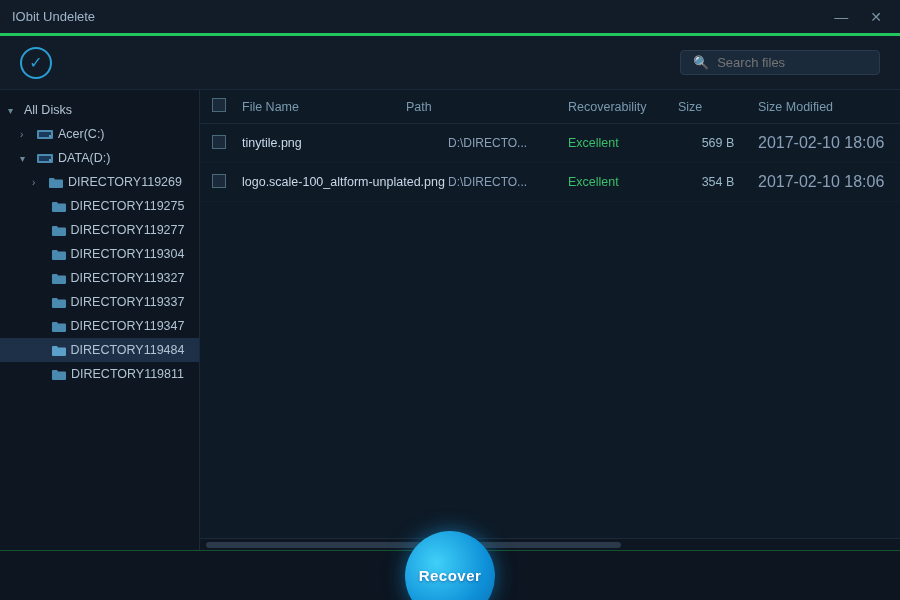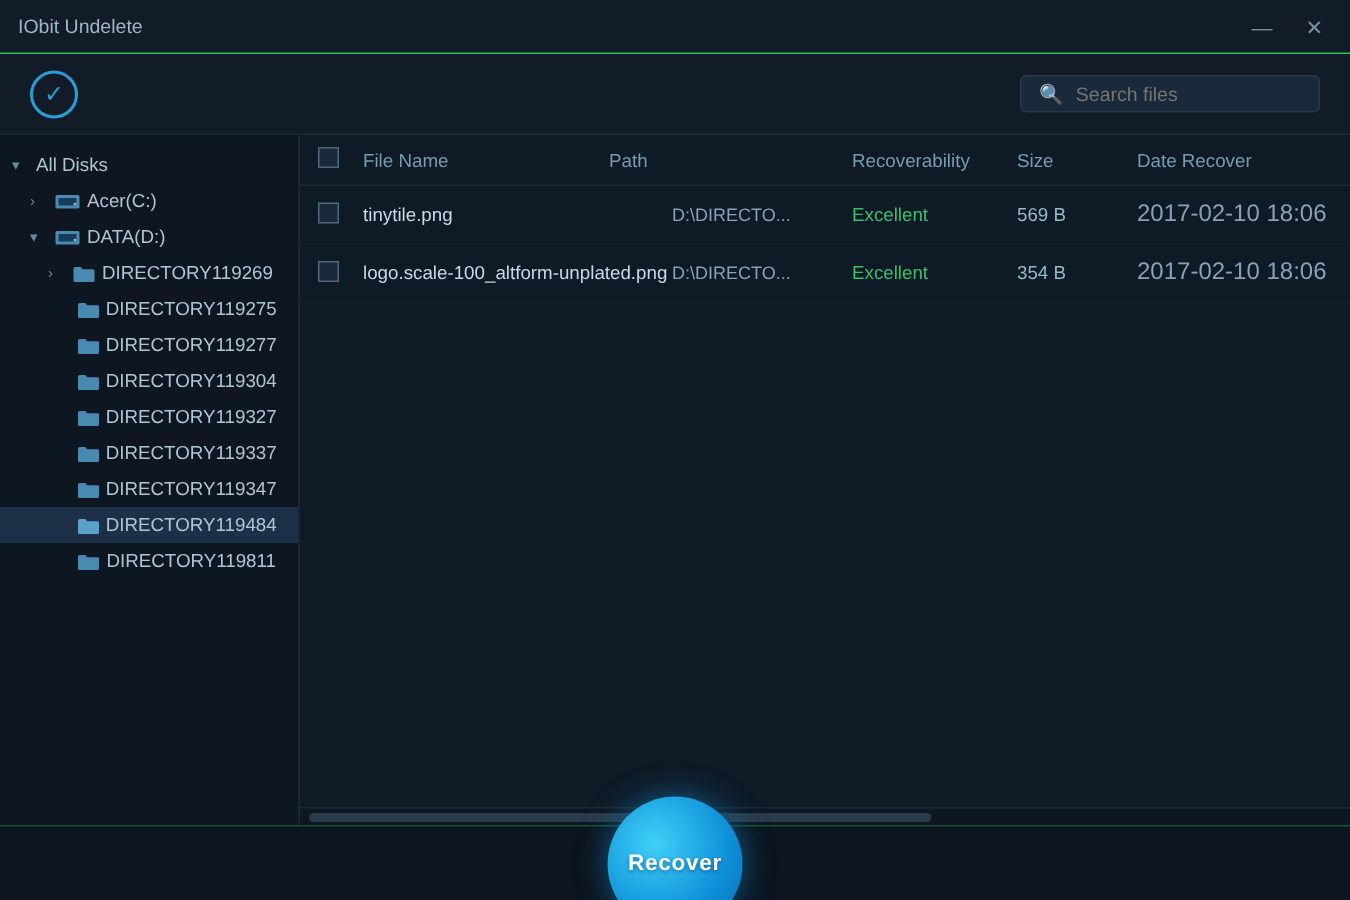--- a/index.html
+++ b/index.html
@@ -15,21 +15,21 @@
     }
 
     
     .title-bar {
       background: #111c28;
       height: 36px;
       display: flex;
       align-items: center;
       justify-content: space-between;
       padding: 0 12px;
-      border-bottom: 1px solid #22c55e;
+      border-bottom: 3px solid #22c55e;
     }
     .title-bar-left {
       display: flex;
       align-items: center;
       gap: 8px;
     }
     .title-bar-title {
       font-size: 13px;
       color: #a0b4c8;
     }
@@ -211,21 +211,21 @@
       border: 1px solid #4a6a7a;
       background: #1a2a3a;
       display: inline-block;
       cursor: pointer;
       flex-shrink: 0;
     }
     .col-check-cell { width: 30px; flex-shrink: 0; }
     .col-name-cell { flex: 1; color: #c8d8e8; }
     .col-path-cell { width: 120px; color: #8aa0b8; font-size: 12px; }
     .col-recov-cell { width: 110px; color: #3abf6a; }
-    .col-size-cell { width: 80px; color: #9ab8c8; }
+    .col-size-cell { width: 80px; color: #9ab8c8; text-align: center; }
     .col-date-cell { width: 130px; color: #8aa0b8; font-size: 16px; }
 
     
     .scroll-track {
       height: 12px;
       background: #0e1621;
       border-top: 1px solid #1a2a3a;
       display: flex;
       align-items: center;
       padding: 0 4px;
@@ -406,21 +406,21 @@
   <div class="content-area">
 
     <div class="table-header">
       <div class="col-check">
         <span class="th-checkbox"></span>
       </div>
       <div class="col-name">File Name</div>
       <div class="col-path">Path</div>
       <div class="col-recov">Recoverability</div>
       <div class="col-size">Size</div>
-      <div class="col-date">Date Recover</div>
+      <div class="col-date">Size Modified</div>
     </div>
 
     <div class="table-body">
 
       <div class="table-row">
         <div class="col-check-cell">
           <span class="row-checkbox"></span>
         </div>
         <div class="col-name-cell">tinytile.png</div>
         <div class="col-path-cell">D:\DIRECTO...</div>

